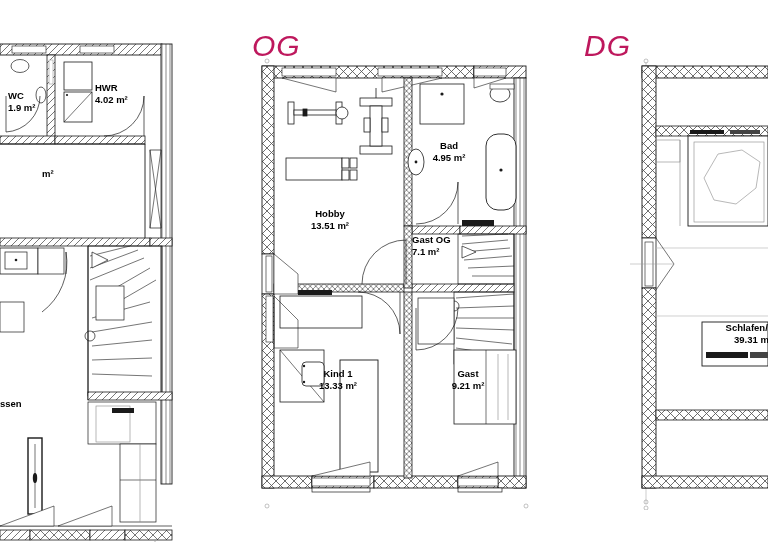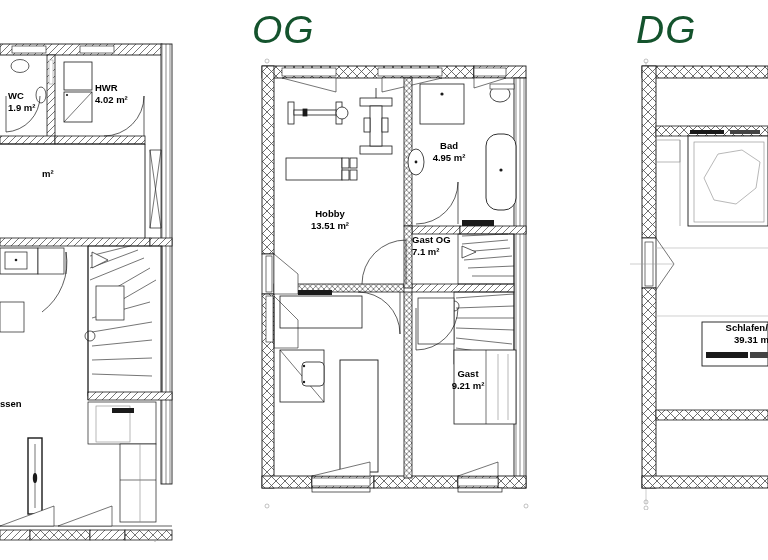--- a/index.html
+++ b/index.html
@@ -5,28 +5,29 @@
   html,body{margin:0;padding:0;background:#ffffff;}
   body{width:768px;height:560px;overflow:hidden;
        font-family:"Liberation Sans","DejaVu Sans",sans-serif;
        color:#000;position:relative;}
   .stage{position:absolute;left:0;top:0;width:768px;height:560px;}
 
   .plan-title{
     position:absolute;
     font-style:italic;
     font-weight:400;
-    font-size:39px;
+    font-size:30px;
     letter-spacing:1px;
-    color:#14532d;
+    color:#be185d;
     white-space:nowrap;
     user-select:none;
+    margin-top:21px;
   }
   #title-og{left:252px;top:8px;}
-  #title-dg{left:636px;top:8px;text-align:right;}
+  #title-dg{left:584px;top:8px;text-align:right;}
 
   .plan{position:absolute;}
   .svgplan{display:block;}
 
   .room-label{
     position:absolute;
     font-size:9.5px;
     font-weight:bold;
     line-height:11.5px;
     text-align:center;
@@ -324,20 +325,24 @@
       <span class="ar">13.51 m²</span>
     </div>
     <div class="room-label" style="left:156px;top:82px;width:70px;">
       <span class="nm">Bad</span>
       <span class="ar">4.95 m²</span>
     </div>
     <div class="room-label lft" style="left:154px;top:176px;">
       <span class="nm">Gast OG</span>
       <span class="ar">7.1 m²</span>
     </div>
+    <div class="room-label" style="left:42px;top:310px;width:76px;">
+      <span class="nm">Kind 1</span>
+      <span class="ar">13.33 m²</span>
+    </div>
     <div class="room-label" style="left:174px;top:310px;width:72px;text-align:center;">
       <span class="nm">Gast</span>
       <span class="ar">9.21 m²</span>
     </div>
   </div>
 
   <div class="plan" style="left:630px;top:58px;">
     <svg class="svgplan" width="138" height="452" viewBox="0 0 138 452">
       <defs>
         <pattern id="xh-dg" width="9" height="9" patternUnits="userSpaceOnUse">

